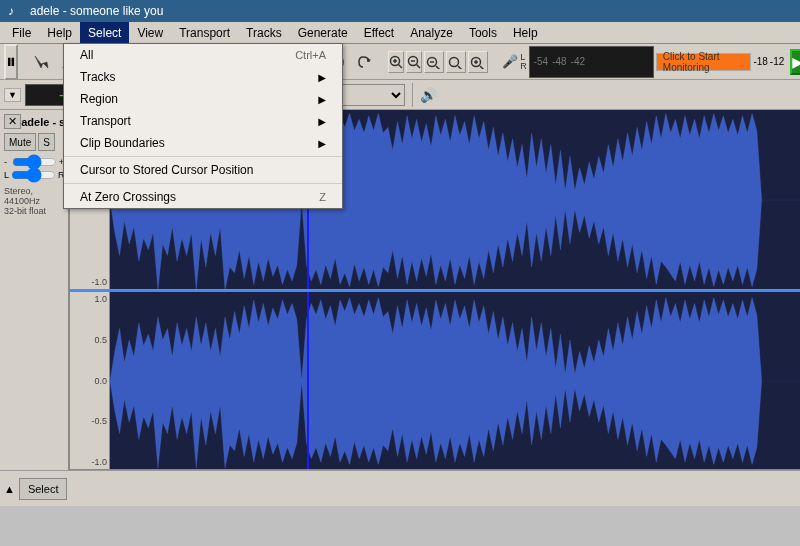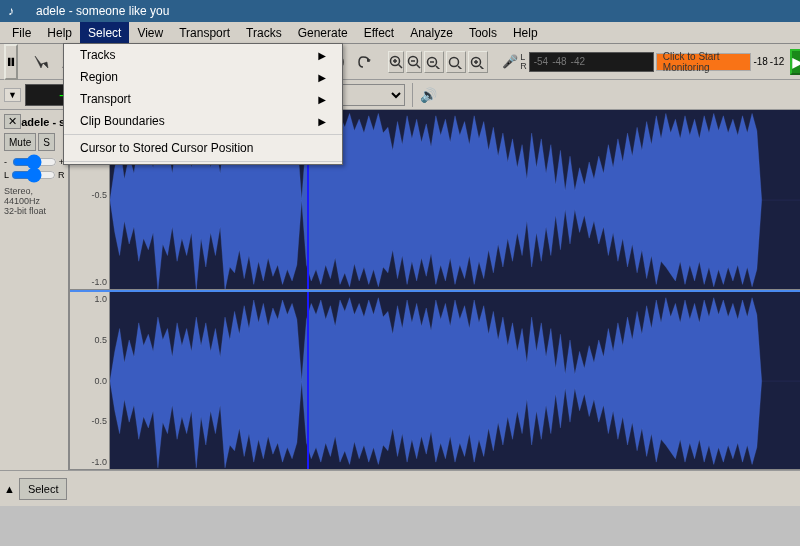--- a/index.html
+++ b/index.html
@@ -77,21 +77,21 @@
     }
 
     
     .vu-section {
       display: flex;
       align-items: center;
       gap: 2px;
       margin-left: 4px;
     }
     .vu-bar {
-      height: 20px;
+      height: 32px;
       background: #1a1a1a;
       border: 1px solid #555;
       display: flex;
       align-items: center;
       padding: 0 4px;
       font-size: 10px;
       color: #ccc;
       gap: 4px;
     }
     .click-monitor {
@@ -342,59 +342,67 @@
       display: flex;
       align-items: center;
       justify-content: center;
     }
   </style>
 </head>
 <body>
 
 <div id="title-bar">
   <span>♪</span>
-  <span style="margin-left:22px">adele - someone like you</span>
+  <span style="margin-left:16px">adele - someone like you</span>
 </div>
 
 <div id="menu-bar">
   <div class="menu-item">File</div>
   <div class="menu-item">Help</div>
   <div class="menu-item active">Select</div>
   <div class="menu-item">View</div>
   <div class="menu-item">Transport</div>
   <div class="menu-item">Tracks</div>
   <div class="menu-item">Generate</div>
   <div class="menu-item">Effect</div>
   <div class="menu-item">Analyze</div>
   <div class="menu-item">Tools</div>
   <div class="menu-item">Help</div>
 </div>
 
 <div id="dropdown-menu">
   <div class="menu-item-drop">
+    <span>All</span>
+    <span class="shortcut">Ctrl+A</span>
+  </div>
+  <div class="menu-item-drop">
     <span>Tracks</span>
     <span class="arrow">▶</span>
   </div>
   <div class="menu-item-drop">
     <span>Region</span>
     <span class="arrow">▶</span>
   </div>
   <div class="menu-item-drop">
     <span>Transport</span>
     <span class="arrow">▶</span>
   </div>
   <div class="menu-item-drop">
     <span>Clip Boundaries</span>
     <span class="arrow">▶</span>
   </div>
   <div class="menu-separator"></div>
   <div class="menu-item-drop">
     <span>Cursor to Stored Cursor Position</span>
   </div>
   <div class="menu-separator"></div>
+  <div class="menu-item-drop">
+    <span>At Zero Crossings</span>
+    <span class="shortcut">Z</span>
+  </div>
 </div>
 
 <div class="toolbar-row">
 
   <div class="play-btn">⏸</div>
   <div class="tb-separator"></div>
 
   <div class="tb-btn" title="Selection Tool">
     <svg width="16" height="16" viewBox="0 0 16 16">
         <path d="M2 2 L8 14 L10 9 L15 14 L14 8 L8 10 Z" fill="#333" stroke="#333" stroke-width="0.5"></path>

